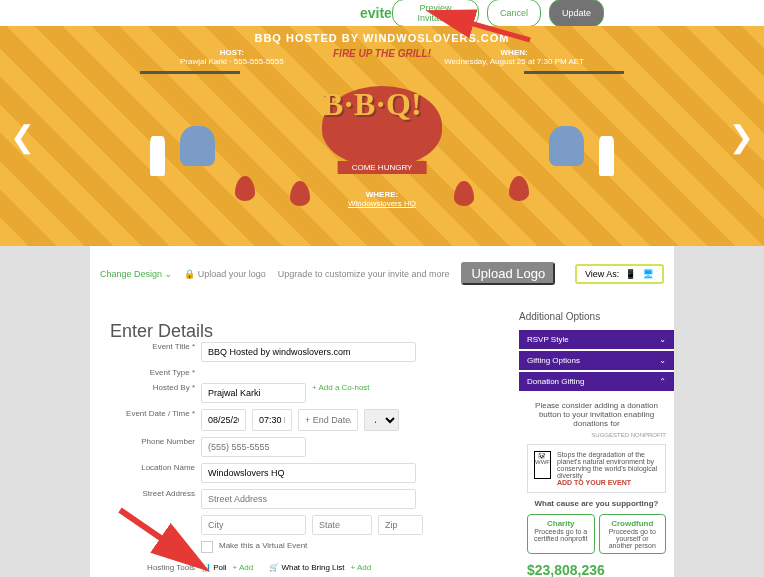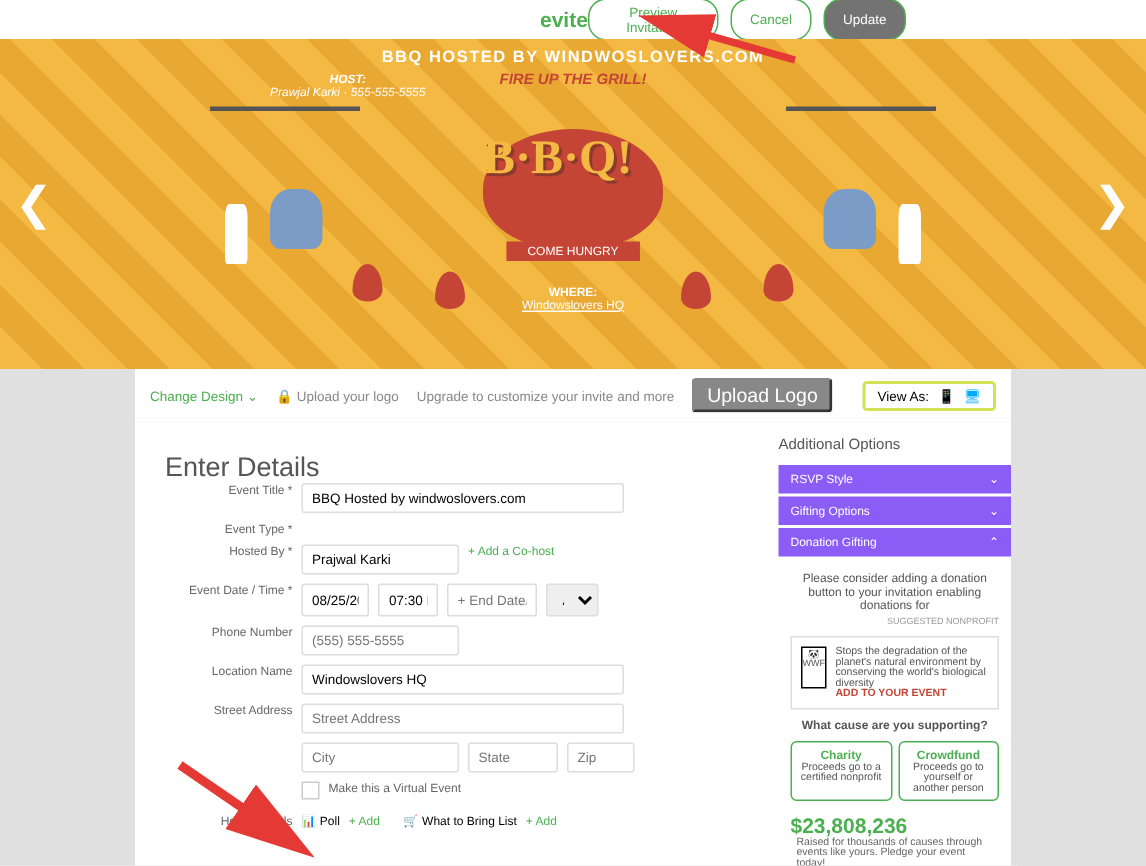--- a/index.html
+++ b/index.html
@@ -10,55 +10,55 @@
 .top-buttons { display: flex; gap: 8px; margin-left: auto; margin-right: 150px; }
 .btn { border: 1px solid #4caf50; border-radius: 12px; padding: 3px 12px; font-size: 9px; cursor: pointer; background: #fff; color: #4caf50; }
 .btn-primary { background: #737373; color: #fff; }
 .btn-gray { background: #888; color: #fff; border-color: #888; padding: 2px 8px; font-size: 13px; border-radius: 3px; }
 .hero { background: repeating-linear-gradient(45deg, #f4b942 0 20px, #e8a832 20px 40px); height: 220px; position: relative; overflow: hidden; }
 .hero-nav { position: absolute; top: 50%; transform: translateY(-50%); color: #fff; font-size: 30px; cursor: pointer; z-index: 5; }
 .hero-nav.left { left: 10px; }
 .hero-nav.right { right: 10px; }
 .hero-content { text-align: center; padding-top: 6px; position: relative; z-index: 2; }
 .hero-title { color: #fff; font-size: 11px; font-weight: bold; letter-spacing: 1px; }
-.hero-row { display: flex; justify-content: space-between; padding: 0 180px; margin-top: 4px; font-style: italic; }
+.hero-row { display: flex; justify-content: space-between; padding: 0 180px; margin-top: 4px; }
 .hero-col { text-align: center; }
 .hero-label { color: #fff; font-size: 8px; font-weight: bold; }
 .hero-val { color: #fff; font-size: 8px; }
 .pig-area { position: relative; height: 120px; display: flex; justify-content: center; align-items: center; }
 .pig { width: 120px; height: 80px; background: #c44536; border-radius: 50% 50% 45% 45%; position: relative; }
 .bbq-text { position: absolute; color: #f4b942; font-size: 32px; font-weight: 900; font-family: serif; text-shadow: 2px 2px 0 #8b3a2e; }
 .banner { position: absolute; bottom: -8px; left: 50%; transform: translateX(-50%); background: #c44536; color: #fff; font-size: 8px; padding: 2px 14px; white-space: nowrap; }
 .fire-text { position: absolute; top: -18px; left: 50%; transform: translateX(-50%); color: #c44536; font-size: 10px; font-weight: bold; font-style: italic; white-space: nowrap; }
 .hero-where { text-align: center; margin-top: 4px; }
 .hero-where-label { color: #fff; font-size: 8px; font-weight: bold; }
 .hero-where-val { color: #fff; font-size: 8px; text-decoration: underline; }
 .flame { position: absolute; width: 20px; height: 25px; background: #c44536; border-radius: 50% 50% 50% 50% / 70% 70% 30% 30%; }
 .mitt { position: absolute; width: 35px; height: 40px; background: #7a9cc6; border-radius: 40% 40% 20% 20%; }
 .bottle { position: absolute; width: 15px; height: 40px; background: #fff; border-radius: 20% 20% 10% 10%; }
 .utensil { position: absolute; width: 100px; height: 3px; background: #555; }
-.toolbar { background: #fff; padding: 6px 10px; display: flex; align-items: center; gap: 12px; font-size: 9px; }
+.toolbar { background: #fff; padding: 16px 10px; display: flex; align-items: center; gap: 12px; font-size: 9px; }
 .toolbar .link { color: #4caf50; cursor: pointer; }
 .toolbar .gray { color: #888; }
 .viewas { margin-left: auto; border: 2px solid #d4e157; padding: 3px 8px; border-radius: 3px; display: flex; align-items: center; gap: 6px; }
 .content { display: flex; background: #fff; margin: 0 90px; padding: 0; min-height: 300px; }
 .main { flex: 1; padding: 20px; }
 .sidebar { width: 155px; padding: 10px 0; }
 .h1 { font-size: 18px; font-weight: 300; color: #555; margin-bottom: 0; }
 .form-row { display: flex; margin-bottom: 6px; gap: 6px; }
 .form-label { width: 85px; text-align: right; font-size: 8px; color: #666; }
 .form-input { border: 1px solid #ddd; padding: 4px 6px; font-size: 9px; border-radius: 2px; }
 .w-wide { width: 215px; }
 .w-med { width: 105px; }
 .w-small { width: 60px; }
 .w-tiny { width: 45px; }
 .link-sm { color: #4caf50; font-size: 8px; cursor: pointer; }
 .checkbox { width: 12px; height: 12px; border: 1px solid #ccc; }
 .sidebar h3 { font-size: 10px; color: #555; margin-bottom: 8px; font-weight: normal; }
-.accordion { background: #8b5cf6; color: #fff; padding: 5px 8px; font-size: 8px; margin-bottom: 2px; display: flex; justify-content: space-between; cursor: pointer; }
+.accordion { background: #4c1d95; color: #fff; padding: 5px 8px; font-size: 8px; margin-bottom: 2px; display: flex; justify-content: space-between; cursor: pointer; }
 .donation-box { padding: 8px; font-size: 8px; text-align: center; color: #555; }
 .donation-suggest { border: 1px solid #ddd; padding: 6px; display: flex; gap: 6px; margin: 6px 0; text-align: left; font-size: 7px; }
 .wwf-logo { width: 28px; height: 28px; background: #fff; border: 1px solid #000; font-size: 6px; text-align: center; }
 .add-event { color: #c44536; font-weight: bold; font-size: 7px; }
 .cause-q { font-size: 8px; font-weight: bold; margin: 6px 0; }
 .cause-opts { display: flex; gap: 4px; }
 .cause-opt { border: 1px solid #4caf50; border-radius: 4px; padding: 4px; flex: 1; text-align: center; font-size: 7px; }
 .cause-opt .title { color: #4caf50; font-weight: bold; font-size: 8px; }
 .raised { text-align: left; margin-top: 8px; }
 .raised-amt { color: #4caf50; font-size: 14px; font-weight: bold; }
@@ -91,20 +91,24 @@
     <div class="flame" style="top:155px; left:290px;"></div>
     <div class="flame" style="top:155px; right:290px;"></div>
     <div class="flame" style="top:150px; right:235px;"></div>
     <div class="hero-content">
       <div class="hero-title">BBQ HOSTED BY WINDWOSLOVERS.COM</div>
       <div class="hero-row">
         <div class="hero-col">
           <div class="hero-label">HOST:</div>
           <div class="hero-val">Prawjal Karki · 555-555-5555</div>
         </div>
+        <div class="hero-col">
+          <div class="hero-label">WHEN:</div>
+          <div class="hero-val">Wednesday, August 25 at 7:30 PM AET</div>
+        </div>
       </div>
       <div class="pig-area">
         <div class="fire-text">FIRE UP THE GRILL!</div>
         <div class="pig">
           <div class="bbq-text">B·B·Q!</div>
           <div class="banner">COME HUNGRY</div>
         </div>
       </div>
       <div class="hero-where">
         <div class="hero-where-label">WHERE:</div>

